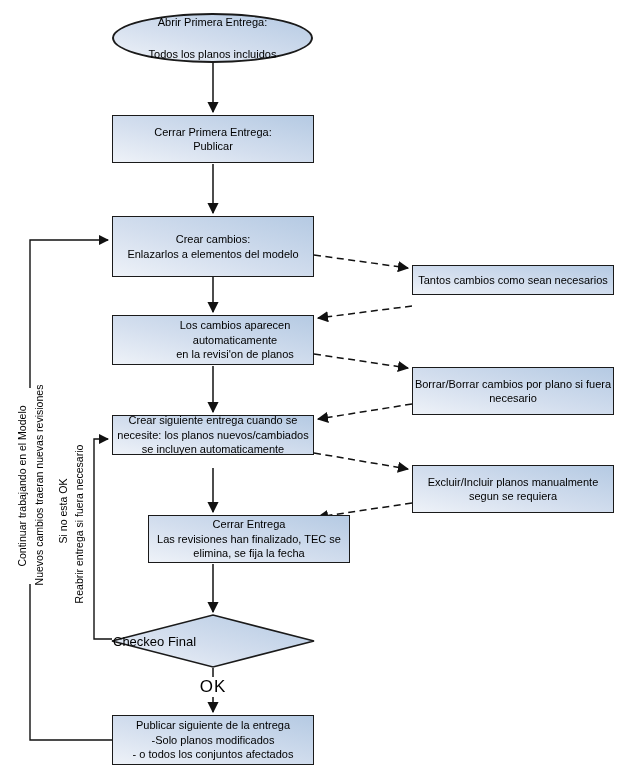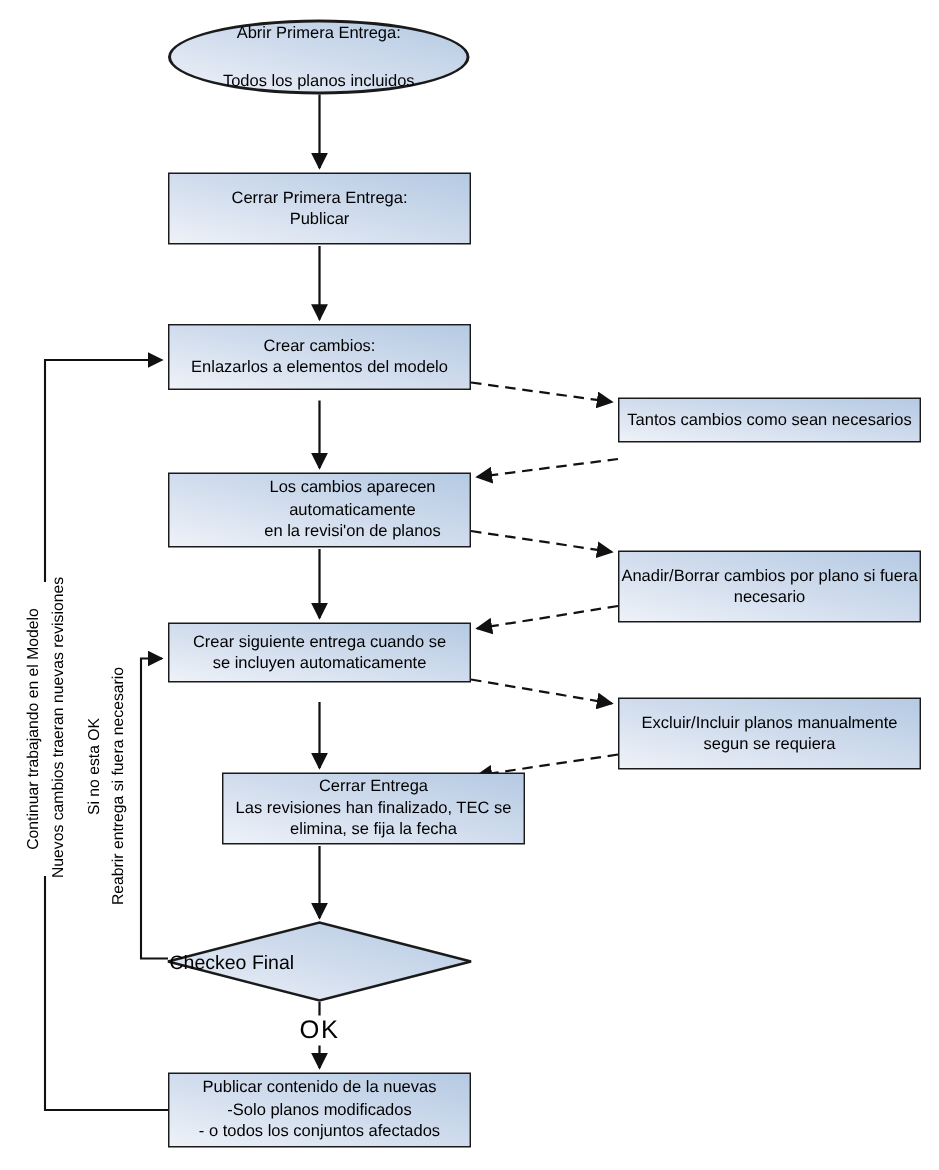--- a/index.html
+++ b/index.html
@@ -85,60 +85,61 @@
   <div class="node ellipse" style="left:112px; top:13px; width:201px; height:50px;">
     <span class="ln">Abrir Primera Entrega:</span>
     <span class="ln">Todos los planos incluidos</span>
   </div>
 
   <div class="node box" style="left:112px; top:115px; width:202px; height:48px;">
     <span class="ln">Cerrar Primera Entrega:</span>
     <span class="ln">Publicar</span>
   </div>
 
-  <div class="node box" style="left:112px; top:216px; width:202px; height:44px;">
+  <div class="node box" style="left:112px; top:216px; width:202px; height:61px;">
     <span class="ln">Crear cambios:</span>
     <span class="ln">Enlazarlos a elementos del modelo</span>
   </div>
 
   <div class="node box" style="left:112px; top:315px; width:202px; height:50px;padding-left:44px;">
     <span class="ln">Los cambios aparecen automaticamente</span>
     <span class="ln">en la revisi'on de planos</span>
   </div>
 
   <div class="node box" style="left:112px; top:415px; width:202px; height:40px;">
     <span class="ln">Crear siguiente entrega cuando se</span>
+    <span class="ln">necesite: los planos nuevos/cambiados</span>
     <span class="ln">se incluyen automaticamente</span>
   </div>
 
   <div class="node box" style="left:112px; top:515px; width:202px; height:48px;margin-left:36px;">
     <span class="ln">Cerrar Entrega</span>
     <span class="ln">Las revisiones han finalizado, TEC se</span>
     <span class="ln">elimina, se fija la fecha</span>
   </div>
 
   <svg class="diamond-svg" style="left:108px; top:612px;" width="210" height="58" xmlns="http://www.w3.org/2000/svg">
     <polygon points="4,29 105,3 206,29 105,55" fill="url(#diagrad)" stroke="#1a1a1a" stroke-width="1.6"></polygon>
   </svg>
   <div class="diamond-label" style="left:113px; top:634px; width:200px;">Checkeo Final</div>
 
   <div class="ok-label" style="left:213px; top:687px;">OK</div>
 
   <div class="node box" style="left:112px; top:715px; width:202px; height:50px;">
-    <span class="ln">Publicar contenido de la nuevas</span>
+    <span class="ln">Publicar siguiente de la entrega</span>
     <span class="ln">-Solo planos modificados</span>
     <span class="ln">- o todos los conjuntos afectados</span>
   </div>
 
   <div class="node box" style="left:412px; top:265px; width:202px; height:30px;">
     <span class="ln">Tantos cambios como sean necesarios</span>
   </div>
 
   <div class="node box" style="left:412px; top:367px; width:202px; height:48px;">
-    <span class="ln">Anadir/Borrar cambios por plano si fuera</span>
+    <span class="ln">Borrar/Borrar cambios por plano si fuera</span>
     <span class="ln">necesario</span>
   </div>
 
   <div class="node box" style="left:412px; top:465px; width:202px; height:48px;">
     <span class="ln">Excluir/Incluir planos manualmente</span>
     <span class="ln">segun se requiera</span>
   </div>
 
   <div class="vlabel" style="left:22px; top:486px;">Continuar trabajando en el Modelo</div>
   <div class="vlabel" style="left:39px; top:485px;">Nuevos cambios traeran nuevas revisiones</div>

